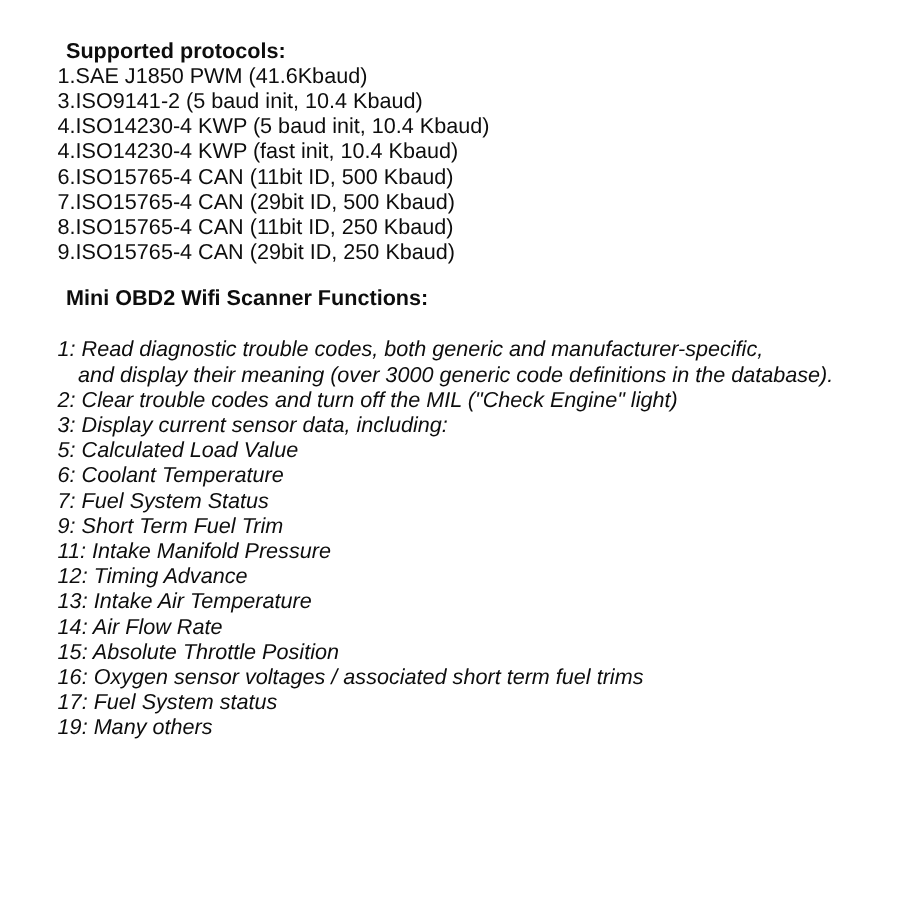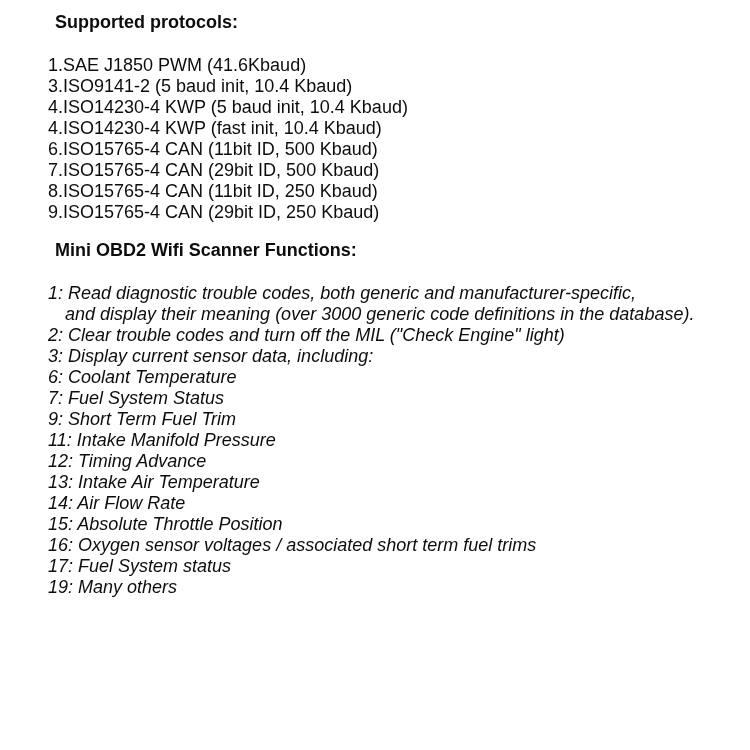--- a/index.html
+++ b/index.html
@@ -11,34 +11,33 @@
     width: 750px;
     height: 750px;
     overflow: hidden;
     font-family: "Liberation Sans", sans-serif;
     color: #0d0d0d;
   }
   .page {
     box-sizing: border-box;
     width: 750px;
     height: 750px;
-    padding: 12px 10px 0 48px;
+    padding: 32px 10px 0 48px;
   }
   .doc-heading {
     margin: 0 0 0 7px;
     font-size: 18px;
     line-height: 21px;
     font-weight: bold;
     white-space: nowrap;
   }
   .doc-list {
     margin: 0;
   }
   .protocols-list {
-    margin-top: 22px;
     margin-bottom: 17px;
   }
   .functions-list {
     margin-top: 22px;
     font-style: italic;
   }
   .doc-line {
     font-size: 18px;
     line-height: 21px;
     white-space: nowrap;
@@ -65,20 +64,21 @@
     <div class="doc-line">9.ISO15765-4 CAN (29bit ID, 250 Kbaud)</div>
   </div>
 
   <div class="doc-heading">Mini OBD2 Wifi Scanner Functions:</div>
 
   <div class="doc-list functions-list">
     <div class="doc-line">1: Read diagnostic trouble codes, both generic and manufacturer-specific,</div>
     <div class="doc-line indent">and display their meaning (over 3000 generic code definitions in the database).</div>
     <div class="doc-line">2: Clear trouble codes and turn off the MIL ("Check Engine" light)</div>
     <div class="doc-line">3: Display current sensor data, including:</div>
+    <div class="doc-line">5: Calculated Load Value</div>
     <div class="doc-line">6: Coolant Temperature</div>
     <div class="doc-line">7: Fuel System Status</div>
     <div class="doc-line">9: Short Term Fuel Trim</div>
     <div class="doc-line">11: Intake Manifold Pressure</div>
     <div class="doc-line">12: Timing Advance</div>
     <div class="doc-line">13: Intake Air Temperature</div>
     <div class="doc-line">14: Air Flow Rate</div>
     <div class="doc-line">15: Absolute Throttle Position</div>
     <div class="doc-line">16: Oxygen sensor voltages / associated short term fuel trims</div>
     <div class="doc-line">17: Fuel System status</div>

